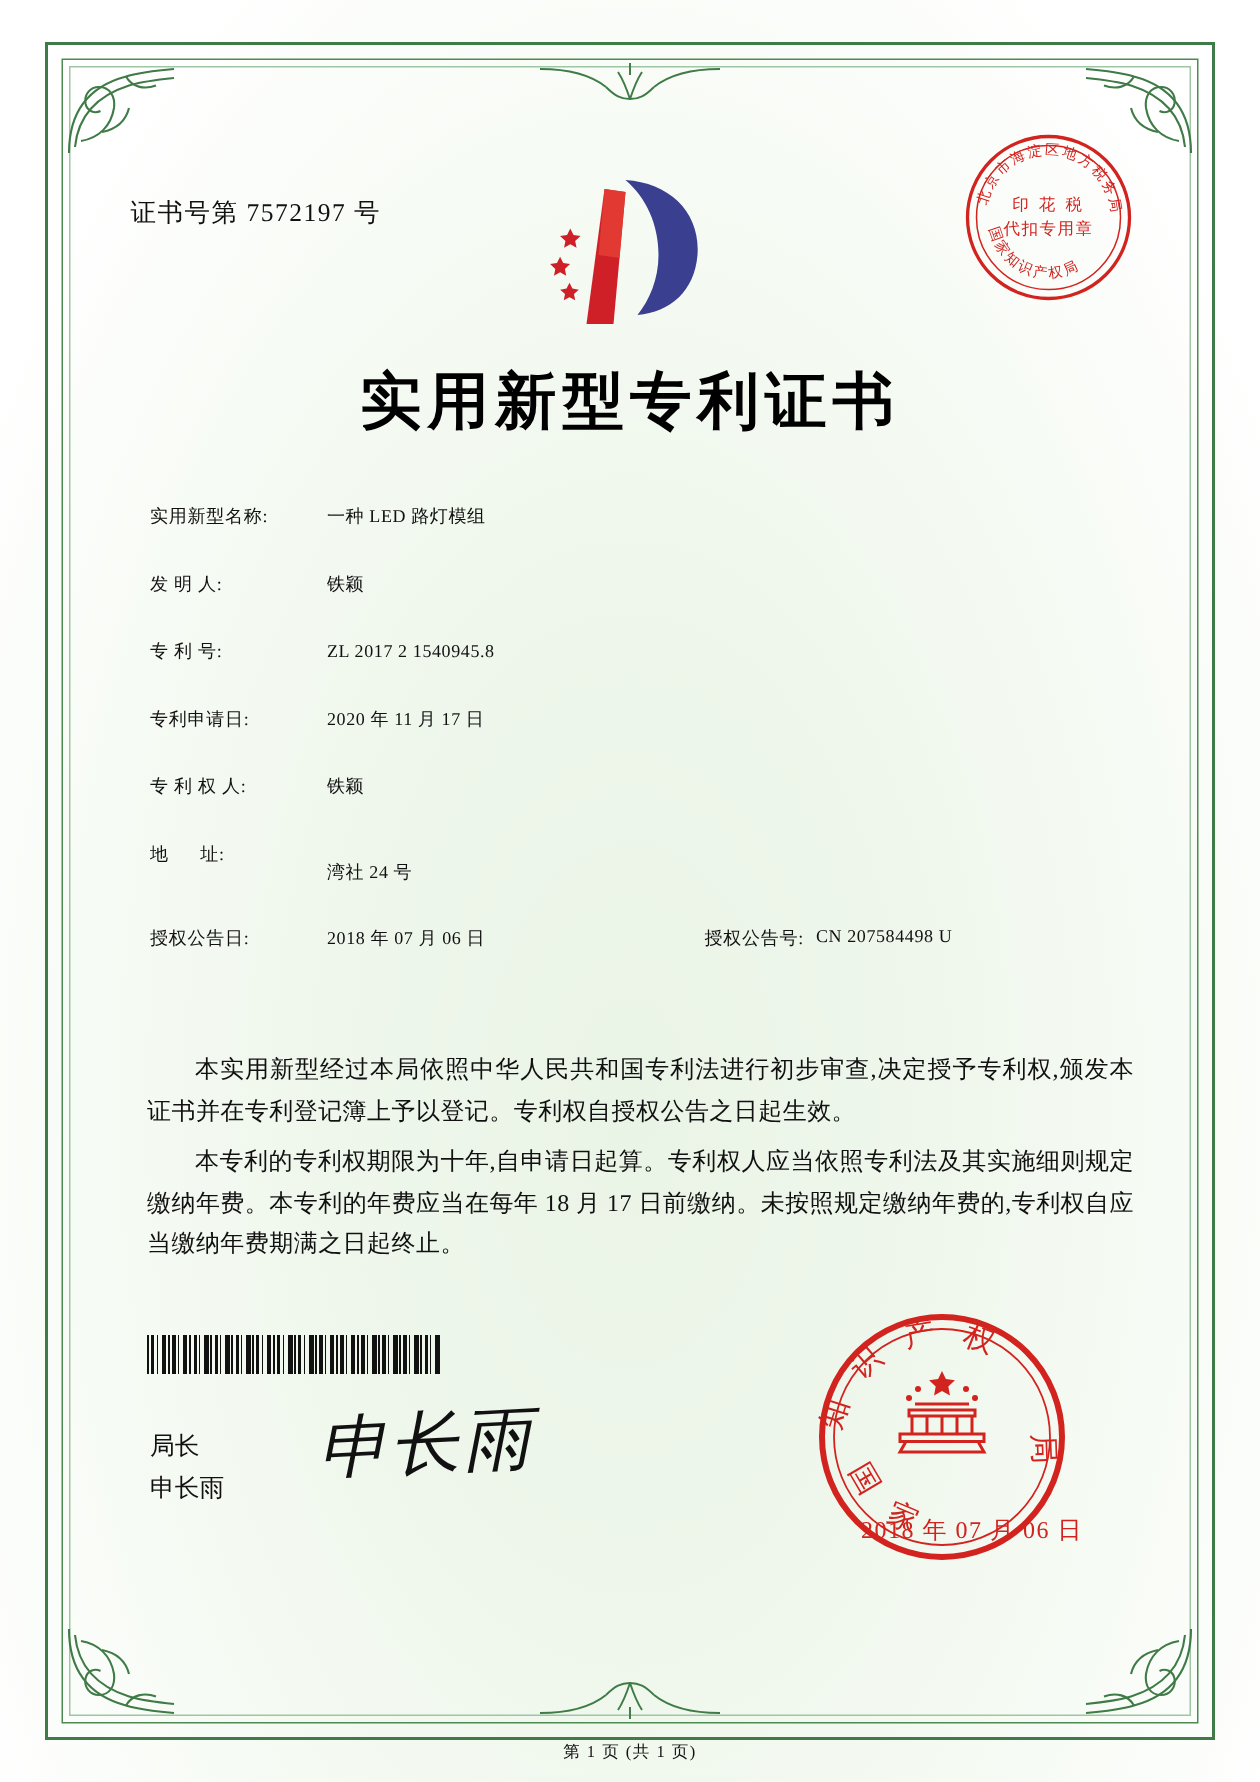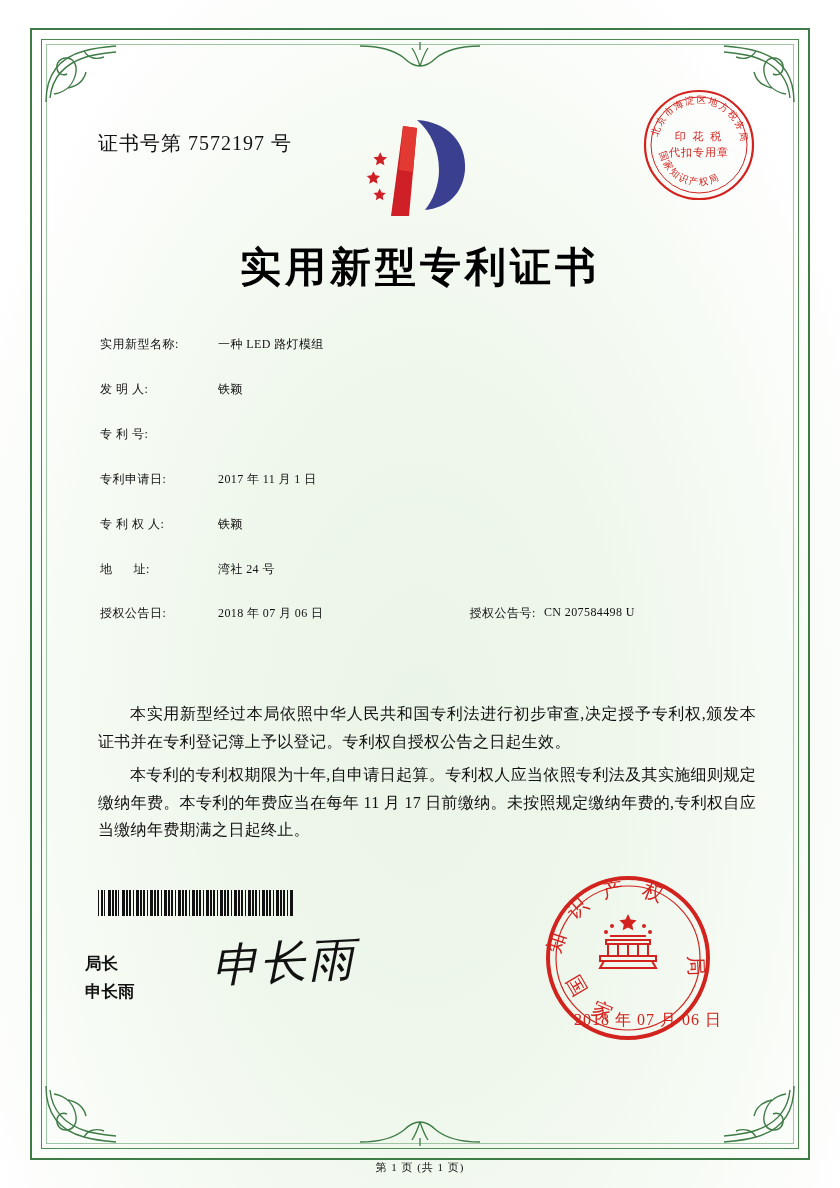--- a/index.html
+++ b/index.html
@@ -76,23 +76,23 @@
   .content {
     position: absolute;
     left: 60px;
     top: 60px;
     right: 60px;
     bottom: 60px;
   }
 
   .cert-no {
     position: absolute;
-    left: 38px;
+    left: 27px;
     top: 70px;
-    font-size: 20px;
+    font-size: 17px;
     letter-spacing: 1px;
     color: #111;
   }
 
   
   .logo {
     position: absolute;
     left: 50%;
     top: 52px;
     transform: translateX(-50%);
@@ -143,21 +143,21 @@
     width: 118px;
     letter-spacing: 0.5px;
     white-space: pre;
   }
   .field-value {
     flex: 1 1 auto;
     letter-spacing: 0.4px;
   }
   .field-value .cont {
     display: block;
-    margin-top: 0;
+    margin-top: 12px;
   }
   .row-split {
     display: flex;
     margin-bottom: 22px;
   }
   .row-split .left {
     flex: 0 0 56%;
     display: flex;
     justify-content: space-between;
   }
@@ -199,26 +199,25 @@
       to right,
       #111 0 1.5px, transparent 1.5px 3px,
       #111 3px 5px, transparent 5px 6.5px,
       #111 6.5px 7.5px, transparent 7.5px 10px,
       #111 10px 13px, transparent 13px 14px
     );
   }
 
   .signature-block {
     position: absolute;
-    left: 25px;
+    left: 40px;
     top: 890px;
     font-size: 16.5px;
     line-height: 1.7;
     color: #111;
-    font-weight: bold;
   }
   .handwriting {
     position: absolute;
     left: 152px;
     top: 872px;
     font-size: 46px;
     color: #111;
     font-family: "Liberation Serif", "DejaVu Serif", serif;
     font-style: italic;
     letter-spacing: 2px;
@@ -364,25 +363,26 @@
         <div class="field-value">一种 LED 路灯模组</div>
       </div>
 
       <div class="field-row">
         <div class="field-label">发 明 人:</div>
         <div class="field-value">铁颖</div>
       </div>
 
       <div class="field-row">
         <div class="field-label">专 利 号:</div>
+        <div class="field-value">ZL 2017 2 1540945.8</div>
       </div>
 
       <div class="field-row">
         <div class="field-label">专利申请日:</div>
-        <div class="field-value">2017 年 11 月 1 日</div>
+        <div class="field-value">2020 年 11 月 17 日</div>
       </div>
 
       <div class="field-row">
         <div class="field-label">专 利 权 人:</div>
         <div class="field-value">铁颖</div>
       </div>
 
       <div class="field-row">
         <div class="field-label">地      址:</div>
         <div class="field-value">
@@ -398,21 +398,21 @@
         <div class="right">
           <div class="field-label">授权公告号:</div>
           <div class="field-value">CN 207584498 U</div>
         </div>
       </div>
 
     </div>
 
     <div class="body-text">
       <p>本实用新型经过本局依照中华人民共和国专利法进行初步审查,决定授予专利权,颁发本证书并在专利登记簿上予以登记。专利权自授权公告之日起生效。</p>
-      <p>本专利的专利权期限为十年,自申请日起算。专利权人应当依照专利法及其实施细则规定缴纳年费。本专利的年费应当在每年 11 月 17 日前缴纳。未按照规定缴纳年费的,专利权自应当缴纳年费期满之日起终止。</p>
+      <p>本专利的专利权期限为十年,自申请日起算。专利权人应当依照专利法及其实施细则规定缴纳年费。本专利的年费应当在每年 18 月 17 日前缴纳。未按照规定缴纳年费的,专利权自应当缴纳年费期满之日起终止。</p>
     </div>
 
     <div class="barcode"></div>
 
     <div class="signature-block">
       <div>局长</div>
       <div>申长雨</div>
     </div>
 
     <div class="handwriting">申长雨</div>

